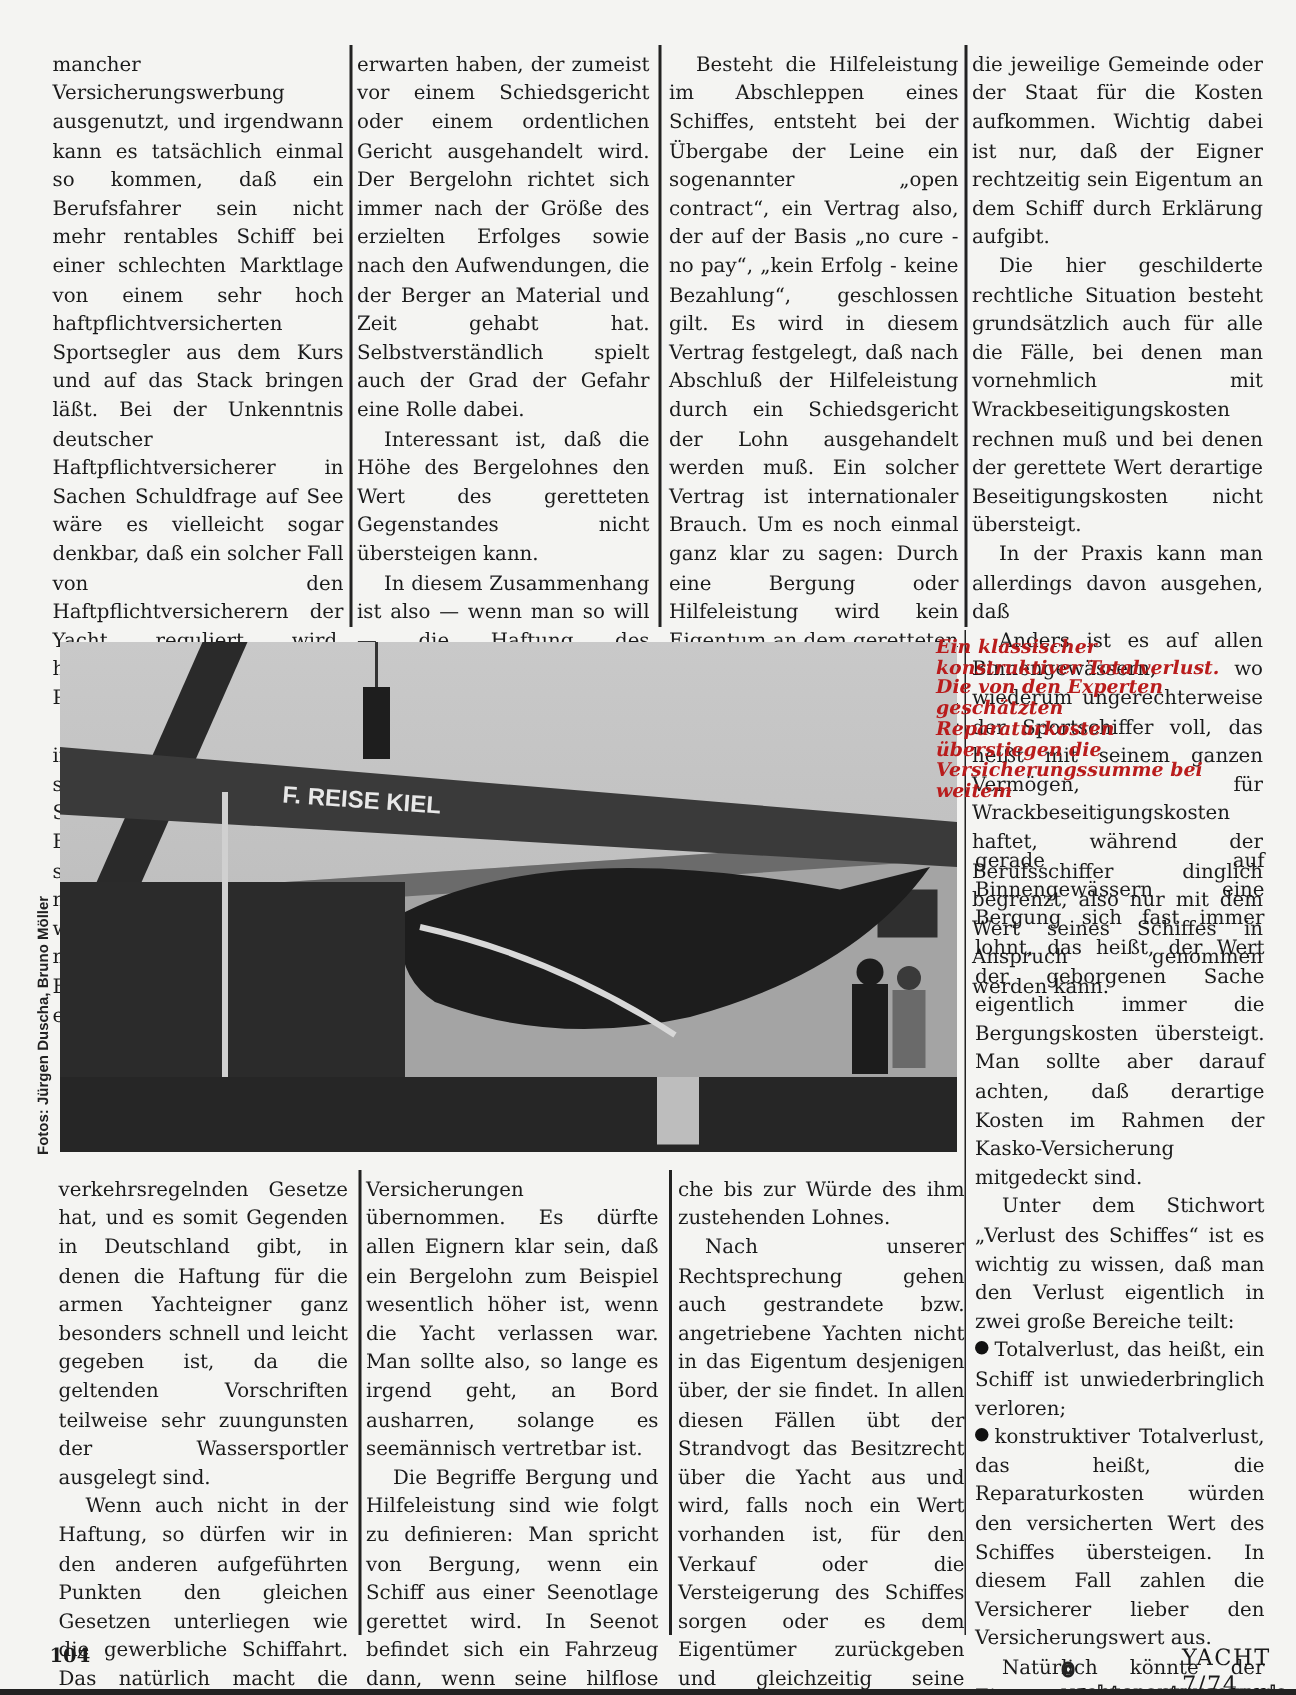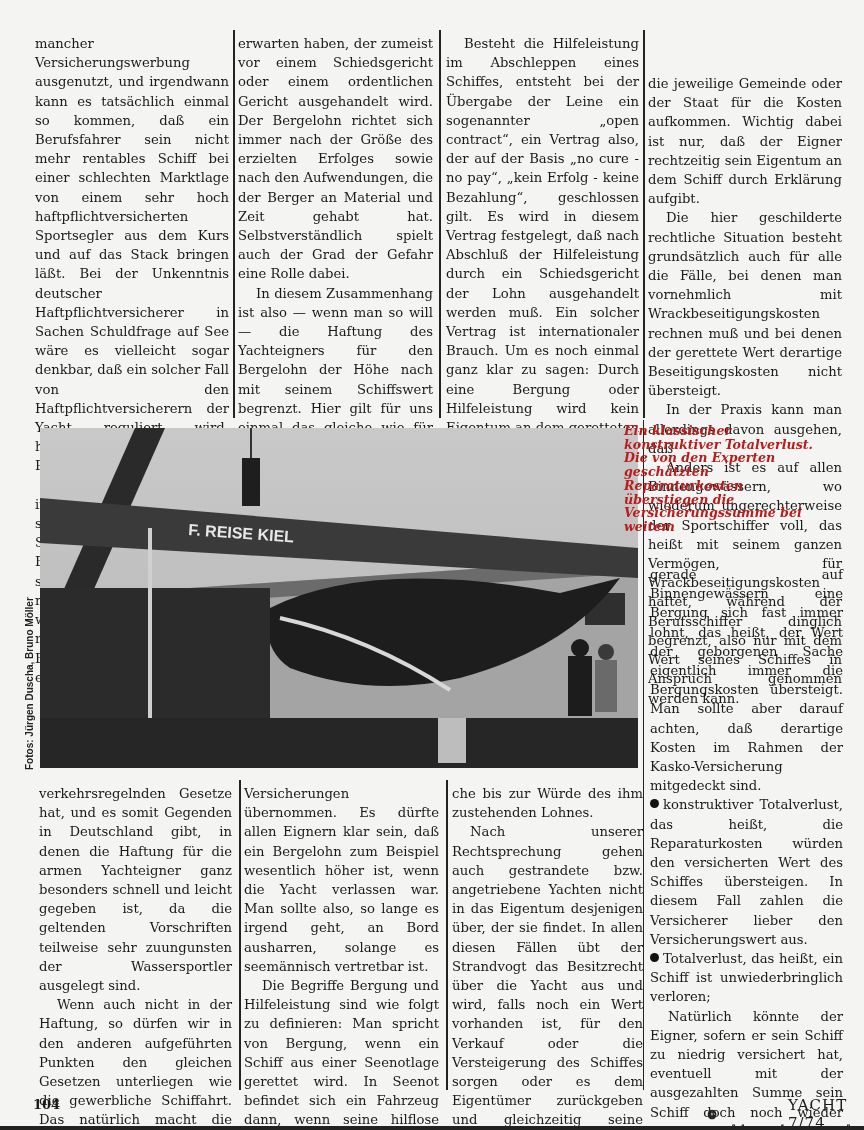--- a/index.html
+++ b/index.html
@@ -5,21 +5,21 @@
   html, body { margin:0; padding:0; }
   body { width:864px; height:1130px; background:#f4f4f2; position:relative; overflow:hidden;
          font-family:"DejaVu Serif", "Liberation Serif", serif; color:#1a1a1a; }
   .col { position:absolute; font-size:13.2px; line-height:19.2px; text-align:justify; hyphens:none; }
   .col p { margin:0; text-indent:0; }
   .col p.ind { text-indent:18px; }
   .rule { position:absolute; width:2px; background:#222; }
   #c1a { left:35px;  top:34px; width:194px; }
   #c2a { left:238px; top:34px; width:195px; }
   #c3a { left:446px; top:34px; width:193px; }
-  #c4a { left:648px; top:34px; width:194px;margin-top:40px; }
+  #c4a { left:648px; top:34px; width:194px; }
   #c1b { left:39px;  top:784px; width:193px; }
   #c2b { left:244px; top:784px; width:195px; }
   #c3b { left:452px; top:784px; width:191px; }
   #c4b { left:650px; top:565px; width:193px; }
   .caption { position:absolute; left:624px; top:424px; width:200px; font-style:italic; font-size:12.6px; line-height:13.7px; font-weight:bold; color:#b91c1c; }
   .photo { position:absolute; left:40px; top:428px; width:598px; height:340px; overflow:hidden; background:#8e8e8e; }
   .credit { position:absolute; left:24px; top:770px; transform:rotate(-90deg); transform-origin:left top;
             font-family:"Liberation Sans", sans-serif; font-size:10px; font-weight:bold; color:#222; white-space:nowrap; }
   .pageno { position:absolute; left:33px; top:1097px; font-size:13px; font-weight:bold; }
   .footer-mag { position:absolute; left:788px; top:1096px; font-size:15px; letter-spacing:1px; }
@@ -37,20 +37,21 @@
 <div class="rule" style="left:643px; top:420px; height:670px; width:1px;"></div>
 <div class="rule" style="left:239px; top:780px; height:310px;"></div>
 <div class="rule" style="left:446px; top:780px; height:310px;"></div>
 
 <div class="col" id="c1a">
     <p><span>mancher Versicherungswerbung ausgenutzt, und irgendwann kann es tatsächlich einmal so kommen, daß ein Berufsfahrer sein nicht mehr rentables Schiff bei einer schlechten Marktlage von einem sehr hoch haftpflichtversicherten Sportsegler aus dem Kurs und auf das Stack bringen läßt. Bei der Unkenntnis deutscher Haftpflichtversicherer in Sachen Schuldfrage auf See wäre es vielleicht sogar denkbar, daß ein solcher Fall von den Haftpflichtversicherern der Yacht reguliert wird, hoffentlich dann aber ohne Präjudiz.</span></p>
     <p class="ind"><span>Bei solchen Fällen wird es in der Regel immer sehr schwierig sein, die alleinige Schuld bei einem der Beteiligten zu suchen und sie auch entsprechend nachzuweisen. Die Situation wird noch schwieriger, wenn man bedenkt, daß fast jede Binnenwasserstraße ihre eigenen</span></p>
   </div>
 <div class="col" id="c2a">
     <p><span>erwarten haben, der zumeist vor einem Schiedsgericht oder einem ordentlichen Gericht ausgehandelt wird. Der Bergelohn richtet sich immer nach der Größe des erzielten Erfolges sowie nach den Aufwendungen, die der Berger an Material und Zeit gehabt hat. Selbstverständlich spielt auch der Grad der Gefahr eine Rolle dabei.</span></p>
+    <p class="ind"><span>Interessant ist, daß die Höhe des Bergelohnes den Wert des geretteten Gegenstandes nicht übersteigen kann.</span></p>
     <p class="ind"><span>In diesem Zusammenhang ist also — wenn man so will — die Haftung des Yachteigners für den Bergelohn der Höhe nach mit seinem Schiffswert begrenzt. Hier gilt für uns einmal das gleiche wie für die gewerbliche Schiffahrt. Übrigens werden Bergekosten und Hilfslöhne meistens als Schadenminderungskosten von den Kasko-</span></p>
   </div>
 <div class="col" id="c3a">
     <p class="ind"><span>Besteht die Hilfeleistung im Abschleppen eines Schiffes, entsteht bei der Übergabe der Leine ein sogenannter „open contract“, ein Vertrag also, der auf der Basis „no cure - no pay“, „kein Erfolg - keine Bezahlung“, geschlossen gilt. Es wird in diesem Vertrag festgelegt, daß nach Abschluß der Hilfeleistung durch ein Schiedsgericht der Lohn ausgehandelt werden muß. Ein solcher Vertrag ist internationaler Brauch. Um es noch einmal ganz klar zu sagen: Durch eine Bergung oder Hilfeleistung wird kein Eigentum an dem geretteten Fahrzeug erworben. Der Berger hat lediglich ein Pfandrecht an der geborgenen Sa-</span></p>
   </div>
 <div class="col" id="c4a">
     <p><span>die jeweilige Gemeinde oder der Staat für die Kosten aufkommen. Wichtig dabei ist nur, daß der Eigner rechtzeitig sein Eigentum an dem Schiff durch Erklärung aufgibt.</span></p>
     <p class="ind"><span>Die hier geschilderte rechtliche Situation besteht grundsätzlich auch für alle die Fälle, bei denen man vornehmlich mit Wrackbeseitigungskosten rechnen muß und bei denen der gerettete Wert derartige Beseitigungskosten nicht übersteigt.</span></p>
     <p class="ind"><span>In der Praxis kann man allerdings davon ausgehen, daß</span></p>
     <p class="ind"><span>Anders ist es auf allen Binnengewässern, wo wiederum ungerechterweise der Sportschiffer voll, das heißt mit seinem ganzen Vermögen, für Wrackbeseitigungskosten haftet, während der Berufsschiffer dinglich begrenzt, also nur mit dem Wert seines Schiffes in Anspruch genommen werden kann.</span></p>
@@ -93,22 +94,23 @@
     <circle cx="566" cy="224" r="8" fill="#3a3a3a"></circle>
     <rect x="555" y="232" width="22" height="52" fill="#6a6a6a"></rect>
   </svg>
 </div>
 <div class="credit">Fotos: Jürgen Duscha, Bruno Möller</div>
 
 <div class="caption">Ein klassischer konstruktiver Totalverlust. Die von den Experten geschätzten Reparaturkosten überstiegen die Versicherungssumme bei weitem</div>
 
 <div class="col" id="c4b">
     <p><span>gerade auf Binnengewässern eine Bergung sich fast immer lohnt, das heißt, der Wert der geborgenen Sache eigentlich immer die Bergungskosten übersteigt. Man sollte aber darauf achten, daß derartige Kosten im Rahmen der Kasko-Versicherung mitgedeckt sind.</span></p>
+    <p class="ind"><span>Unter dem Stichwort „Verlust des Schiffes“ ist es wichtig zu wissen, daß man den Verlust eigentlich in zwei große Bereiche teilt:</span></p>
+    <p><span class="bullet"></span><span>Totalverlust, das heißt, ein Schiff ist unwiederbringlich verloren;</span></p>
     <p><span class="bullet"></span><span>konstruktiver Totalverlust, das heißt, die Reparaturkosten würden den versicherten Wert des Schiffes übersteigen. In diesem Fall zahlen die Versicherer lieber den Versicherungswert aus.</span></p>
-    <p><span class="bullet"></span><span>Totalverlust, das heißt, ein Schiff ist unwiederbringlich verloren;</span></p>
     <p class="ind"><span>Natürlich könnte der Eigner, sofern er sein Schiff zu niedrig versichert hat, eventuell mit der ausgezahlten Summe sein Schiff doch noch wieder reparieren. Für diese Fälle ist es sehr wichtig, daß der Eigner beim Abschluß seiner Kasko-Versicherung darauf achtet, daß er eine „feste Taxe“ mit den Versicherern vereinbart, da andernfalls sehr leicht eine Unterversicherung zuungunsten des Eigners ausgerechnet werden kann.</span></p>
   </div>
 
 <div class="col" id="c1b">
     <p><span>verkehrsregelnden Gesetze hat, und es somit Gegenden in Deutschland gibt, in denen die Haftung für die armen Yachteigner ganz besonders schnell und leicht gegeben ist, da die geltenden Vorschriften teilweise sehr zuungunsten der Wassersportler ausgelegt sind.</span></p>
     <p class="ind"><span>Wenn auch nicht in der Haftung, so dürfen wir in den anderen aufgeführten Punkten den gleichen Gesetzen unterliegen wie die gewerbliche Schiffahrt. Das natürlich macht die Sache für viele von uns kompliziert. Wer weiß denn schon, daß die Yacht, die wir unbemannt auf See finden und abschleppen, nicht uns gehört, sondern wir allenfalls einen Bergelohn zu</span></p>
   </div>
 <div class="col" id="c2b">
     <p><span>Versicherungen übernommen. Es dürfte allen Eignern klar sein, daß ein Bergelohn zum Beispiel wesentlich höher ist, wenn die Yacht verlassen war. Man sollte also, so lange es irgend geht, an Bord ausharren, solange es seemännisch vertretbar ist.</span></p>
     <p class="ind"><span>Die Begriffe Bergung und Hilfeleistung sind wie folgt zu definieren: Man spricht von Bergung, wenn ein Schiff aus einer Seenotlage gerettet wird. In Seenot befindet sich ein Fahrzeug dann, wenn seine hilflose Lage von der Besatzung allein nicht überwunden werden kann, es also ohne die Rettungshandlung des Bergers zu einem Teil- oder Totalverlust kommen würde.</span></p>

